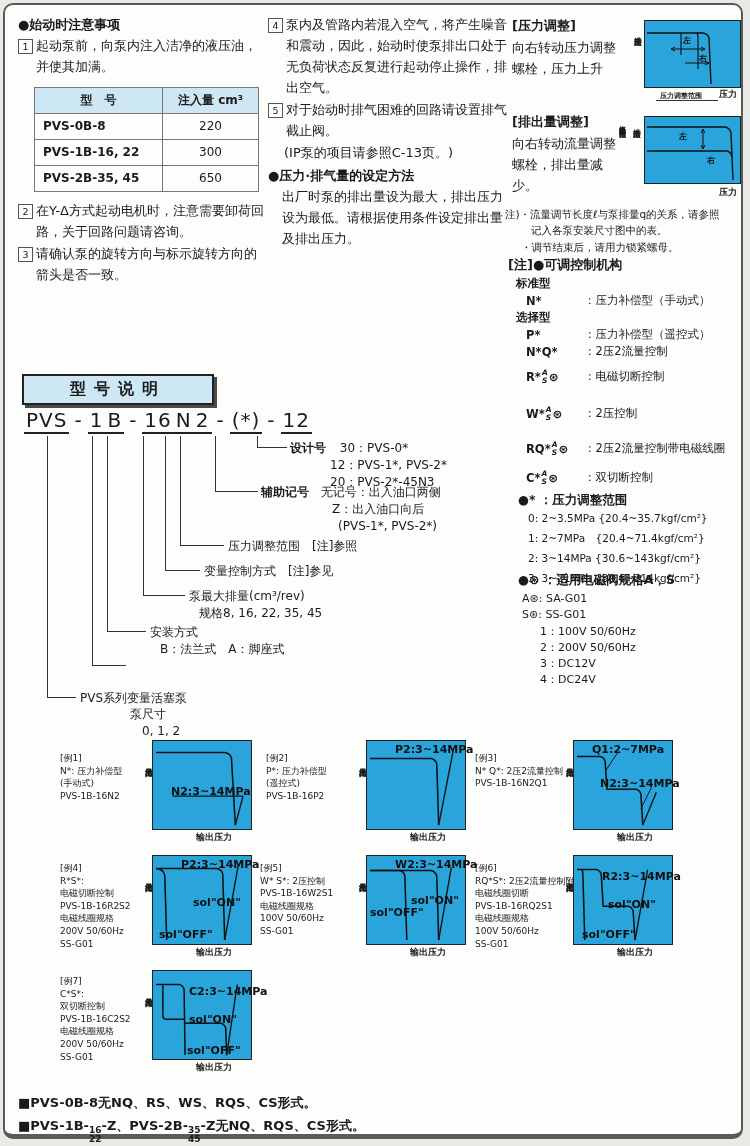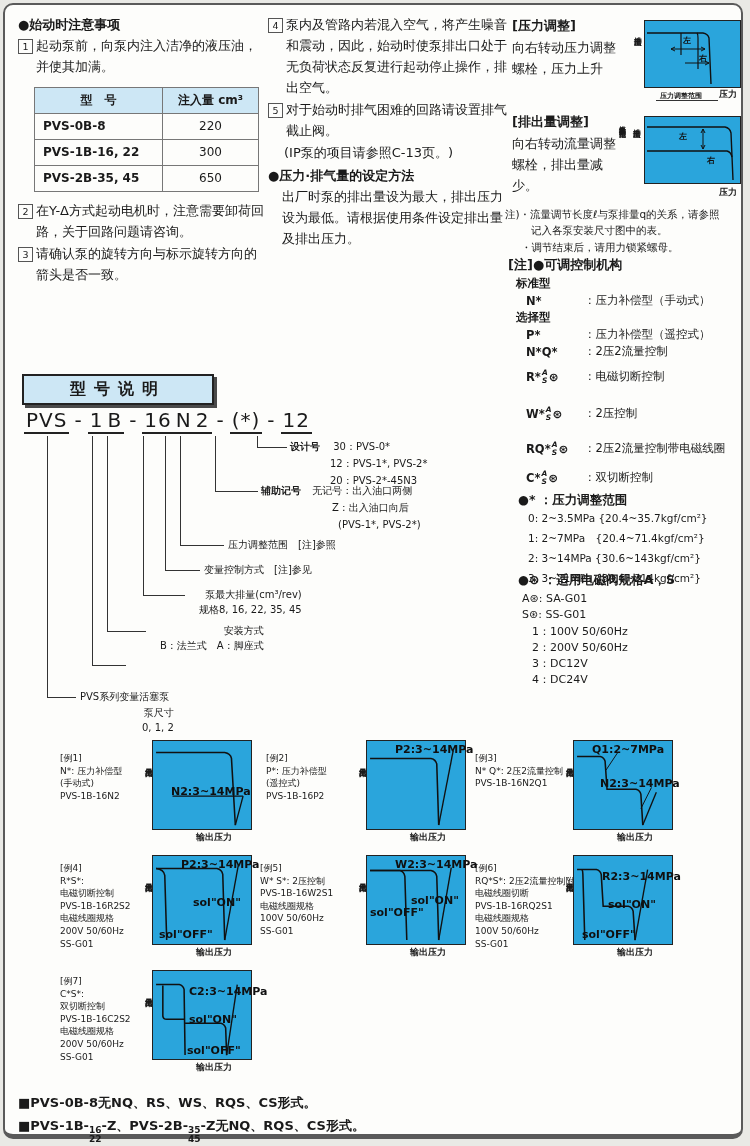--- a/index.html
+++ b/index.html
@@ -34,32 +34,32 @@
   .tiny{font-size:7px;}
   
   .note{font-size:10.5px;line-height:1.55;}
   .ctrl-row{display:flex;align-items:center;font-size:11.5px;margin:0 0 2px 18px;}
   .ctrl-code{flex:0 0 58px;font-weight:bold;display:flex;align-items:center;}
   .stack{display:inline-flex;flex-direction:column;font-size:7.5px;line-height:1;
          font-weight:bold;margin:0 1px;}
   .grp{font-size:11.5px;font-weight:bold;margin-left:8px;margin-bottom:2px;}
   .rng-line{font-size:10.5px;line-height:1.9;margin-left:10px;white-space:nowrap;}
   .sol-line{font-size:11px;line-height:1.48;margin-left:4px;}
-  .sol-line.ind{margin-left:14px;}
+  .sol-line.ind{margin-left:22px;}
   
   .mhead{border:2px solid #222;background:#cde7f5;box-shadow:3px 3px 0 #4a4a4a;
          text-align:center;font-size:16px;font-weight:bold;letter-spacing:8px;
          line-height:25px;}
   .mcode{font-size:20px;letter-spacing:1px;font-weight:500;white-space:nowrap;}
   .seg{display:inline-block;padding:0 2px;}
   .seg.u{border-bottom:2px solid #222;}
   .seg.h{margin:0 3px;}
   .vline{position:absolute;width:0;border-left:1.5px solid #333;}
   .hline{position:absolute;height:0;border-top:1.5px solid #333;}
-  .cl{font-size:10px;line-height:1.45;white-space:nowrap;text-align:right;}
+  .cl{font-size:12px;line-height:1.45;white-space:nowrap;}
   
   .ex-text{font-size:9px;line-height:1.4;white-space:nowrap;}
   .ex-text span{display:block;}
   .chart{width:100px;height:90px;background:#2aa5dc;border:1.5px solid #222;
          box-sizing:border-box;position:absolute;}
   .clbl{position:absolute;font-size:11px;font-weight:bold;color:#101010;white-space:nowrap;}
   .ylab{position:absolute;writing-mode:vertical-rl;text-orientation:upright;
         font-size:8px;font-weight:bold;letter-spacing:0;}
   .xlab{position:absolute;font-size:9px;font-weight:bold;}
   

